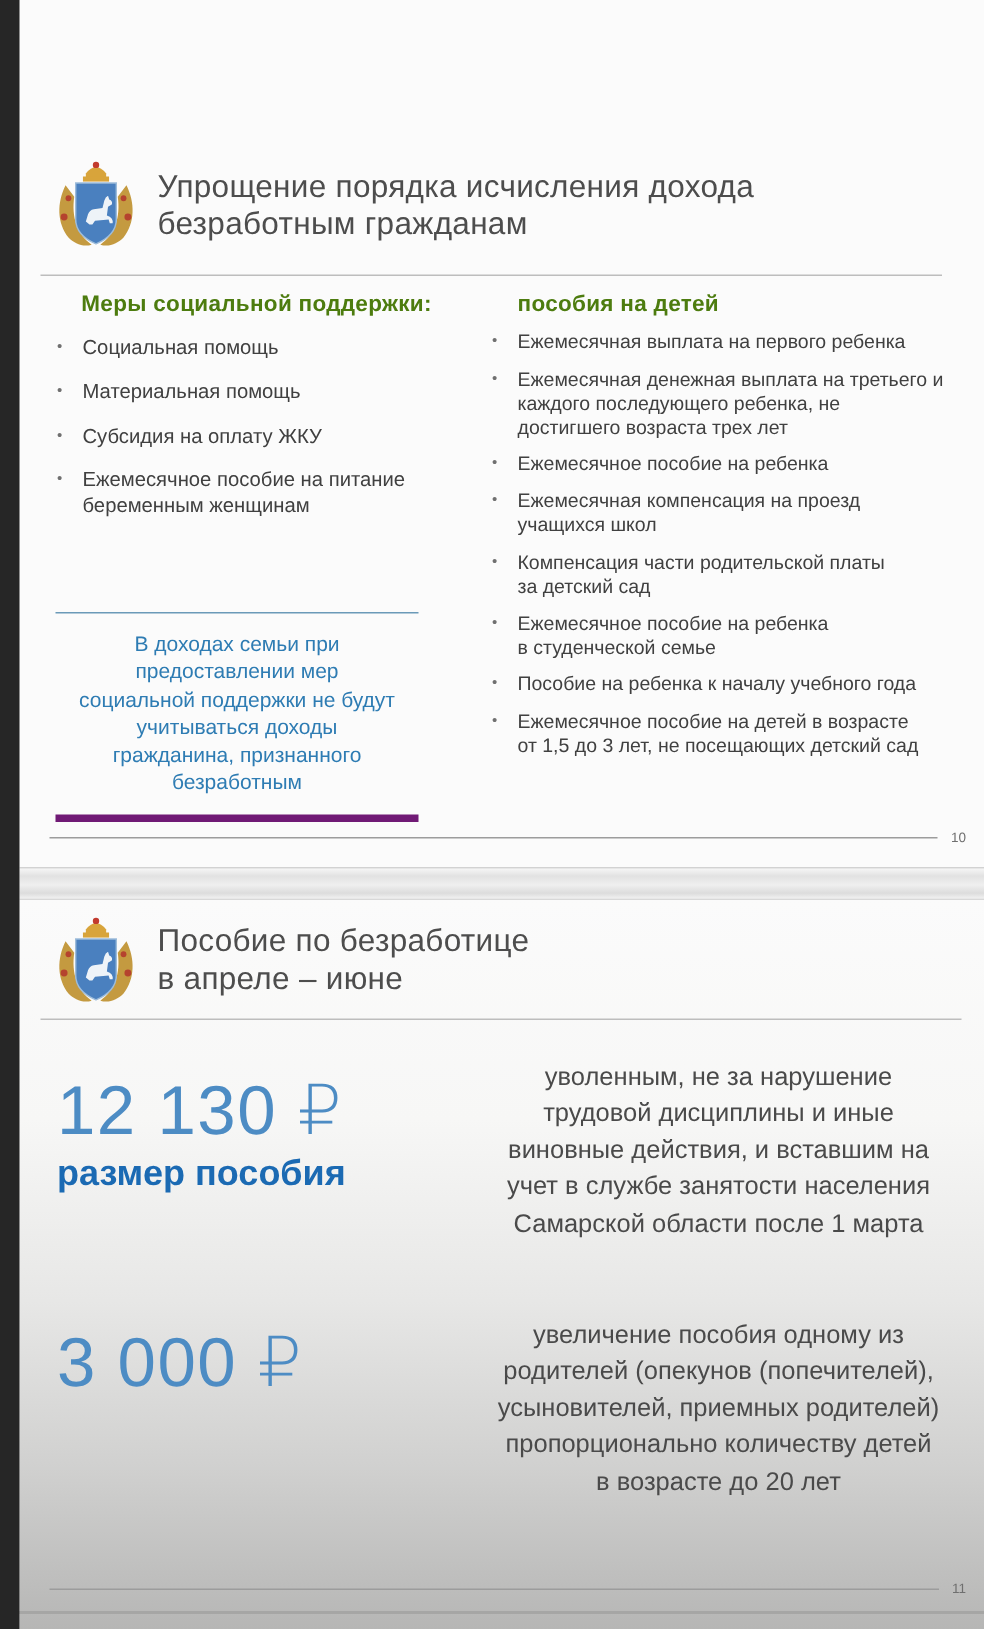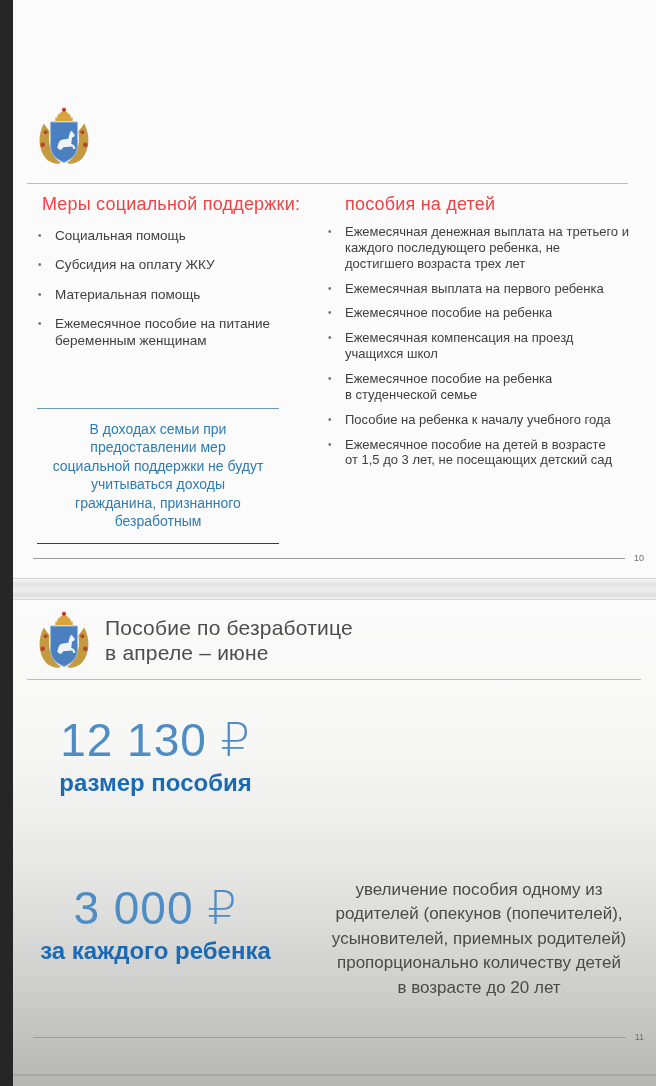--- a/index.html
+++ b/index.html
@@ -26,48 +26,48 @@
   .slide2 .arms{top:10px;}
   .slide-title{position:absolute;left:92px;font-size:21px;line-height:1.18;color:#4d4d4d;
     white-space:pre-line;letter-spacing:.2px;}
   .slide1 .slide-title{top:113px;}
   .slide2 .slide-title{top:16px;}
   .head-rule{position:absolute;left:14px;height:1px;background:#bdbdbd;}
   .slide1 .head-rule{top:183px;width:601px;}
   .slide2 .head-rule{top:79px;width:614px;}
 
   
-  .col-heading{font-weight:normal;font-size:18px;color:#ef4444;letter-spacing:.2px;}
+  .col-heading{font-weight:bold;font-size:15px;color:#4d7c0f;letter-spacing:.2px;}
   .left-col{position:absolute;left:22px;top:194px;width:272px;}
   .left-col .col-heading{text-align:center;margin-bottom:13px;}
   .right-col{position:absolute;left:312px;top:194px;width:322px;}
   .right-col .col-heading{padding-left:20px;margin-bottom:9px;}
 
   .bullet-item{display:flex;font-size:13.5px;color:#404040;line-height:1.22;}
   .left-col .bullet-item{margin-bottom:13px;}
   .right-col .bullet-item{margin-bottom:9px;font-size:13px;}
   .bullet-item::before{content:"•";flex:0 0 20px;font-size:10px;color:#707070;
     padding-top:2px;padding-left:3px;box-sizing:border-box;}
   .bullet-text{white-space:pre-line;}
 
   
   .callout{position:absolute;left:24px;top:408px;width:242px;
-    border-top:1px solid #6b9ab8;border-bottom:1px solid #701a75;
+    border-top:1px solid #6b9ab8;border-bottom:5px solid #701a75;
     padding:11px 0 12px 0;box-sizing:border-box;}
   .callout-text{font-size:14px;line-height:1.32;color:#2e7cb3;text-align:center;white-space:pre-line;}
 
   
   .footer{position:absolute;left:20px;right:12px;display:flex;align-items:center;gap:9px;}
   .slide1 .footer{top:553px;}
-  .slide2 .footer{top:432px;}
+  .slide2 .footer{top:454px;}
   .footer-line{flex:1;height:1px;background:#9c9c9c;}
   .page-num{font-size:9px;color:#6f6f6f;flex:0 0 auto;}
 
   
-  .benefit-left{position:absolute;left:25px;width:235px;text-align:center;}
+  .benefit-left{position:absolute;left:25px;width:235px;text-align:left;}
   .benefit-left.b1{top:116px;}
   .benefit-left.b2{top:284px;}
   .benefit-amount{font-size:46px;font-weight:200;color:#4d8cc4;line-height:1.05;letter-spacing:1px;}
   .benefit-label{font-size:24px;font-weight:bold;color:#1b6ab3;margin-top:5px;}
   .benefit-desc{position:absolute;left:298px;width:336px;font-size:17px;line-height:1.44;
     color:#4a4a4a;text-align:center;white-space:pre-line;}
   .benefit-desc.d1{top:106px;}
   .benefit-desc.d2{top:278px;}
   .bottom-edge{position:absolute;left:0;top:474px;width:643px;height:2px;background:#a6a6a5;}
 </style>
@@ -87,55 +87,61 @@
       <circle cx="11" cy="27" r="2" fill="#b5432e"></circle>
       <circle cx="49" cy="27" r="2" fill="#b5432e"></circle>
       <path d="M23,10 Q30,1 37,10 L37,13 L23,13 Z" fill="#d8a43b"></path>
       <circle cx="30" cy="4" r="2.2" fill="#c23b2e"></circle>
       <rect x="21" y="12" width="18" height="3.5" fill="#d8a43b"></rect>
       <path d="M16,16.5 h28 v25 q0,11 -14,17 q-14,-6 -14,-17 Z" fill="#4a80bf" stroke="#9dbcda" stroke-width="1"></path>
       <path d="M23,43 l1.5,-5 q1,-3 4,-3.5 l6,-0.8 1.2,-5 q0.8,-2.6 2.6,-3.4 l0.8,2.6 q2.6,1 1.8,3.4 l-2.6,1.6 -0.8,6 q4.6,1.6 4,5.4 l-2,0 -0.8,-2.6 -9.4,0.8 -1.8,2.6 -2,0 z" fill="#eef3f8"></path>
     </svg>
   </div>
 
+  <div class="slide-title">Упрощение порядка исчисления дохода
+безработным гражданам</div>
   <div class="head-rule"></div>
 
   <div class="left-col">
     <div class="col-heading">Меры социальной поддержки:</div>
     <div class="bullet-item">
         <span class="bullet-text">Социальная помощь</span>
       </div>
     <div class="bullet-item">
+        <span class="bullet-text">Материальная помощь</span>
+      </div>
+    <div class="bullet-item">
         <span class="bullet-text">Субсидия на оплату ЖКУ</span>
-      </div>
-    <div class="bullet-item">
-        <span class="bullet-text">Материальная помощь</span>
       </div>
     <div class="bullet-item">
         <span class="bullet-text">Ежемесячное пособие на питание
 беременным женщинам</span>
       </div>
   </div>
 
   <div class="right-col">
     <div class="col-heading">пособия на детей</div>
+    <div class="bullet-item">
+        <span class="bullet-text">Ежемесячная выплата на первого ребенка</span>
+      </div>
     <div class="bullet-item">
         <span class="bullet-text">Ежемесячная денежная выплата на третьего и
 каждого последующего ребенка, не
 достигшего возраста трех лет</span>
       </div>
     <div class="bullet-item">
-        <span class="bullet-text">Ежемесячная выплата на первого ребенка</span>
-      </div>
-    <div class="bullet-item">
         <span class="bullet-text">Ежемесячное пособие на ребенка</span>
       </div>
     <div class="bullet-item">
         <span class="bullet-text">Ежемесячная компенсация на проезд
 учащихся школ</span>
+      </div>
+    <div class="bullet-item">
+        <span class="bullet-text">Компенсация части родительской платы
+за детский сад</span>
       </div>
     <div class="bullet-item">
         <span class="bullet-text">Ежемесячное пособие на ребенка
 в студенческой семье</span>
       </div>
     <div class="bullet-item">
         <span class="bullet-text">Пособие на ребенка к началу учебного года</span>
       </div>
     <div class="bullet-item">
         <span class="bullet-text">Ежемесячное пособие на детей в возрасте
@@ -179,24 +185,28 @@
   </div>
 
   <div class="slide-title">Пособие по безработице
 в апреле – июне</div>
   <div class="head-rule"></div>
 
   <div class="benefit-left b1">
     <div class="benefit-amount">12 130 ₽</div>
     <div class="benefit-label">размер пособия</div>
   </div>
+  <div class="benefit-desc d1">уволенным, не за нарушение
+трудовой дисциплины и иные
+виновные действия, и вставшим на
+учет в службе занятости населения
+Самарской области после 1 марта</div>
 
   <div class="benefit-left b2">
     <div class="benefit-amount">3 000 ₽</div>
-    <div class="benefit-label">за каждого ребенка</div>
   </div>
   <div class="benefit-desc d2">увеличение пособия одному из
 родителей (опекунов (попечителей),
 усыновителей, приемных родителей)
 пропорционально количеству детей
 в возрасте до 20 лет</div>
 
   <div class="footer">
     <div class="footer-line"></div>
     <div class="page-num">11</div>

